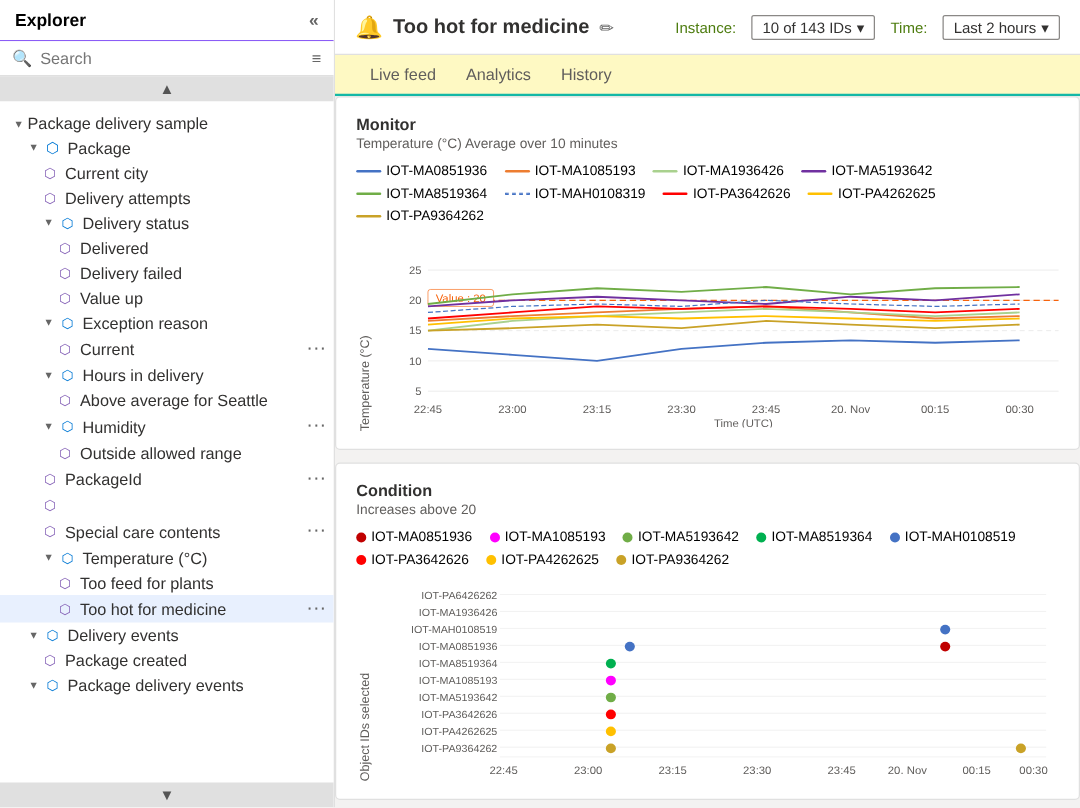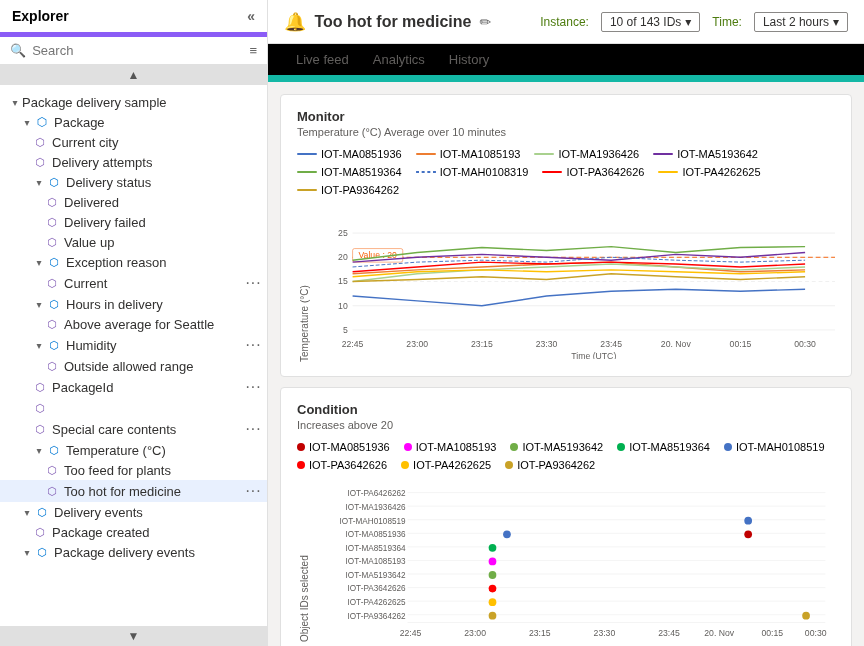--- a/index.html
+++ b/index.html
@@ -16,21 +16,21 @@
       height: 100%;
       overflow: hidden;
     }
     #sidebar-header {
       display: flex;
       align-items: center;
       justify-content: space-between;
       padding: 8px 12px;
       font-weight: 600;
       font-size: 14px;
-      border-bottom: 5px solid #8b5cf6;
+      border-bottom: 1px solid #8b5cf6;
       background: #fff;
     }
     #search-bar {
       display: flex;
       align-items: center;
       border-bottom: 1px solid #e0e0e0;
       padding: 6px 10px;
       gap: 6px;
       background: #fff;
     }
@@ -149,22 +149,22 @@
       cursor: pointer;
       display: flex;
       align-items: center;
       gap: 4px;
       font-size: 12px;
       color: #323130;
     }
 
     
     #tabs {
-      background: #000000;
-      border-bottom: 7px solid #14b8a6;
+      background: #fef9c3;
+      border-bottom: 2px solid #14b8a6;
       display: flex;
       padding: 0 16px;
       align-items: center;
     }
     .tab {
       padding: 8px 12px;
       cursor: pointer;
       font-size: 13px;
       color: #605e5c;
       border-bottom: 2px solid transparent;
@@ -174,21 +174,20 @@
       color: #0078d4;
       border-bottom: 2px solid #0078d4;
       font-weight: 600;
     }
 
     
     #content {
       flex: 1;
       overflow-y: auto;
       background: #f3f2f1;
-      padding: 12px;
       display: flex;
       flex-direction: column;
       gap: 10px;
     }
 
     
     .card {
       background: #fff;
       border: 1px solid #e0e0e0;
       border-radius: 4px;

